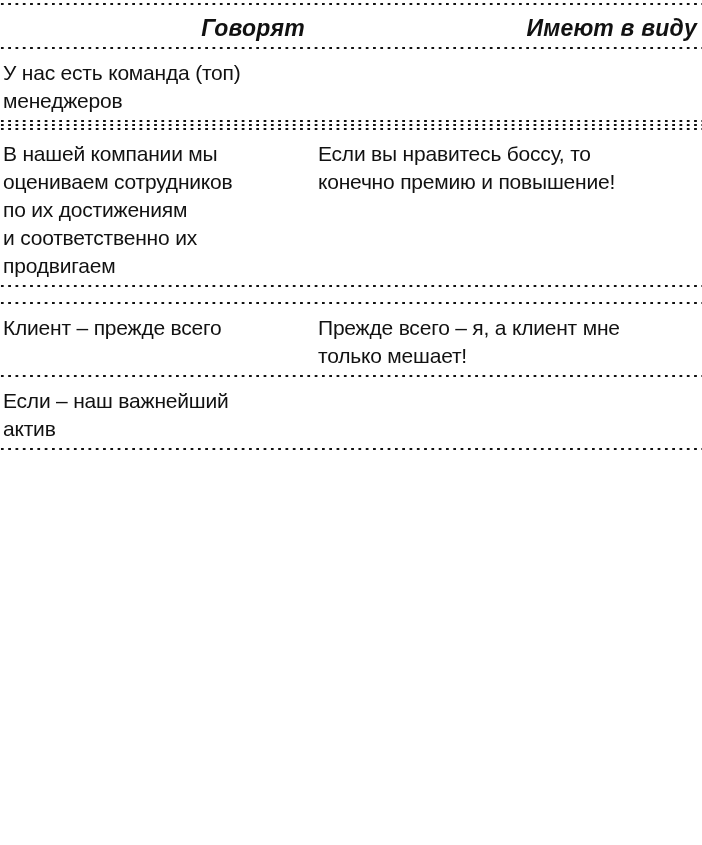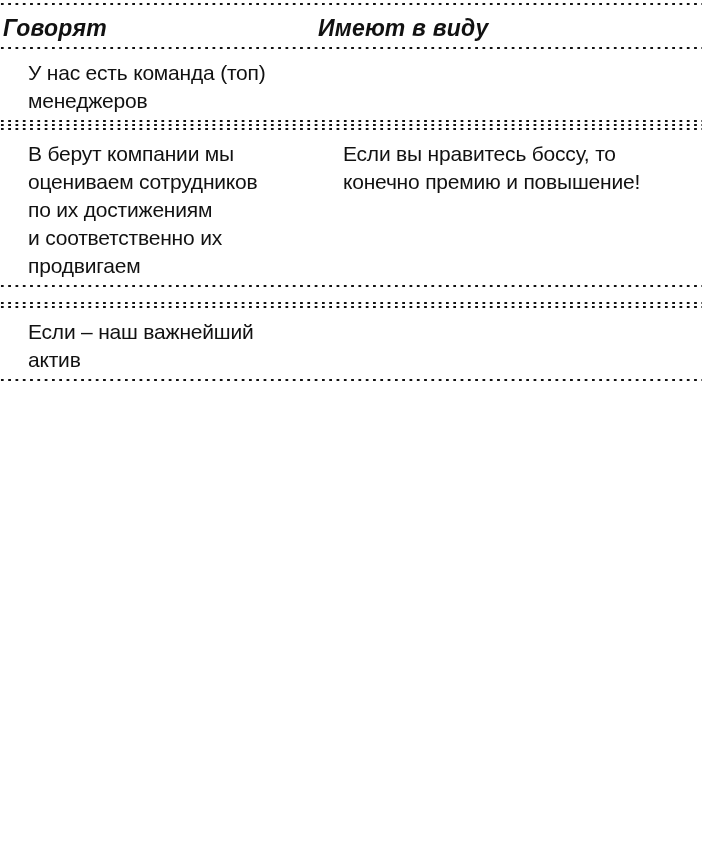--- a/index.html
+++ b/index.html
@@ -27,39 +27,39 @@
   }
   .row {
     display: grid;
     grid-template-columns: 315px 1fr;
     width: 702px;
     box-sizing: border-box;
   }
   .header-row {
     padding-top: 8px;
     padding-bottom: 4px;
+    text-align: right;
   }
   .header-cell {
     font-size: 23px;
     line-height: 28px;
     font-weight: bold;
     font-style: italic;
     letter-spacing: 0.2px;
     white-space: pre-line;
   }
   .body-row {
     padding-top: 9px;
     padding-bottom: 4px;
   }
   .cell {
     font-size: 21px;
     line-height: 28px;
     letter-spacing: -0.2px;
     white-space: pre-line;
-    margin-left: 25px;
   }
   .cell-say, .header-say {
     padding-left: 3px;
     padding-right: 10px;
   }
   .cell-mean, .header-mean {
     padding-left: 3px;
     padding-right: 5px;
   }
 </style>
@@ -84,36 +84,41 @@
 
   <div class="dotted-divider"></div>
 
 
   <div class="dotted-divider"></div>
 
 
   <div class="dotted-divider"></div>
 
   <div class="row body-row">
-    <div class="cell cell-say">В берут компании мы
+    <div class="cell cell-say">В нашей компании мы
 оцениваем сотрудников
 по их достижениям
 и соответственно их
 продвигаем</div>
     <div class="cell cell-mean">Если вы нравитесь боссу, то
 конечно премию и повышение!</div>
   </div>
 
   <div class="dotted-divider"></div>
 
   <div class="row body-row">
   </div>
 
   <div class="dotted-divider"></div>
 
+  <div class="row body-row">
+    <div class="cell cell-say">Клиент – прежде всего</div>
+    <div class="cell cell-mean">Прежде всего – я, а клиент мне
+только мешает!</div>
+  </div>
 
   <div class="dotted-divider"></div>
 
   <div class="row body-row">
     <div class="cell cell-say">Если – наш важнейший
 актив</div>
   </div>
 
   <div class="dotted-divider"></div>
 

